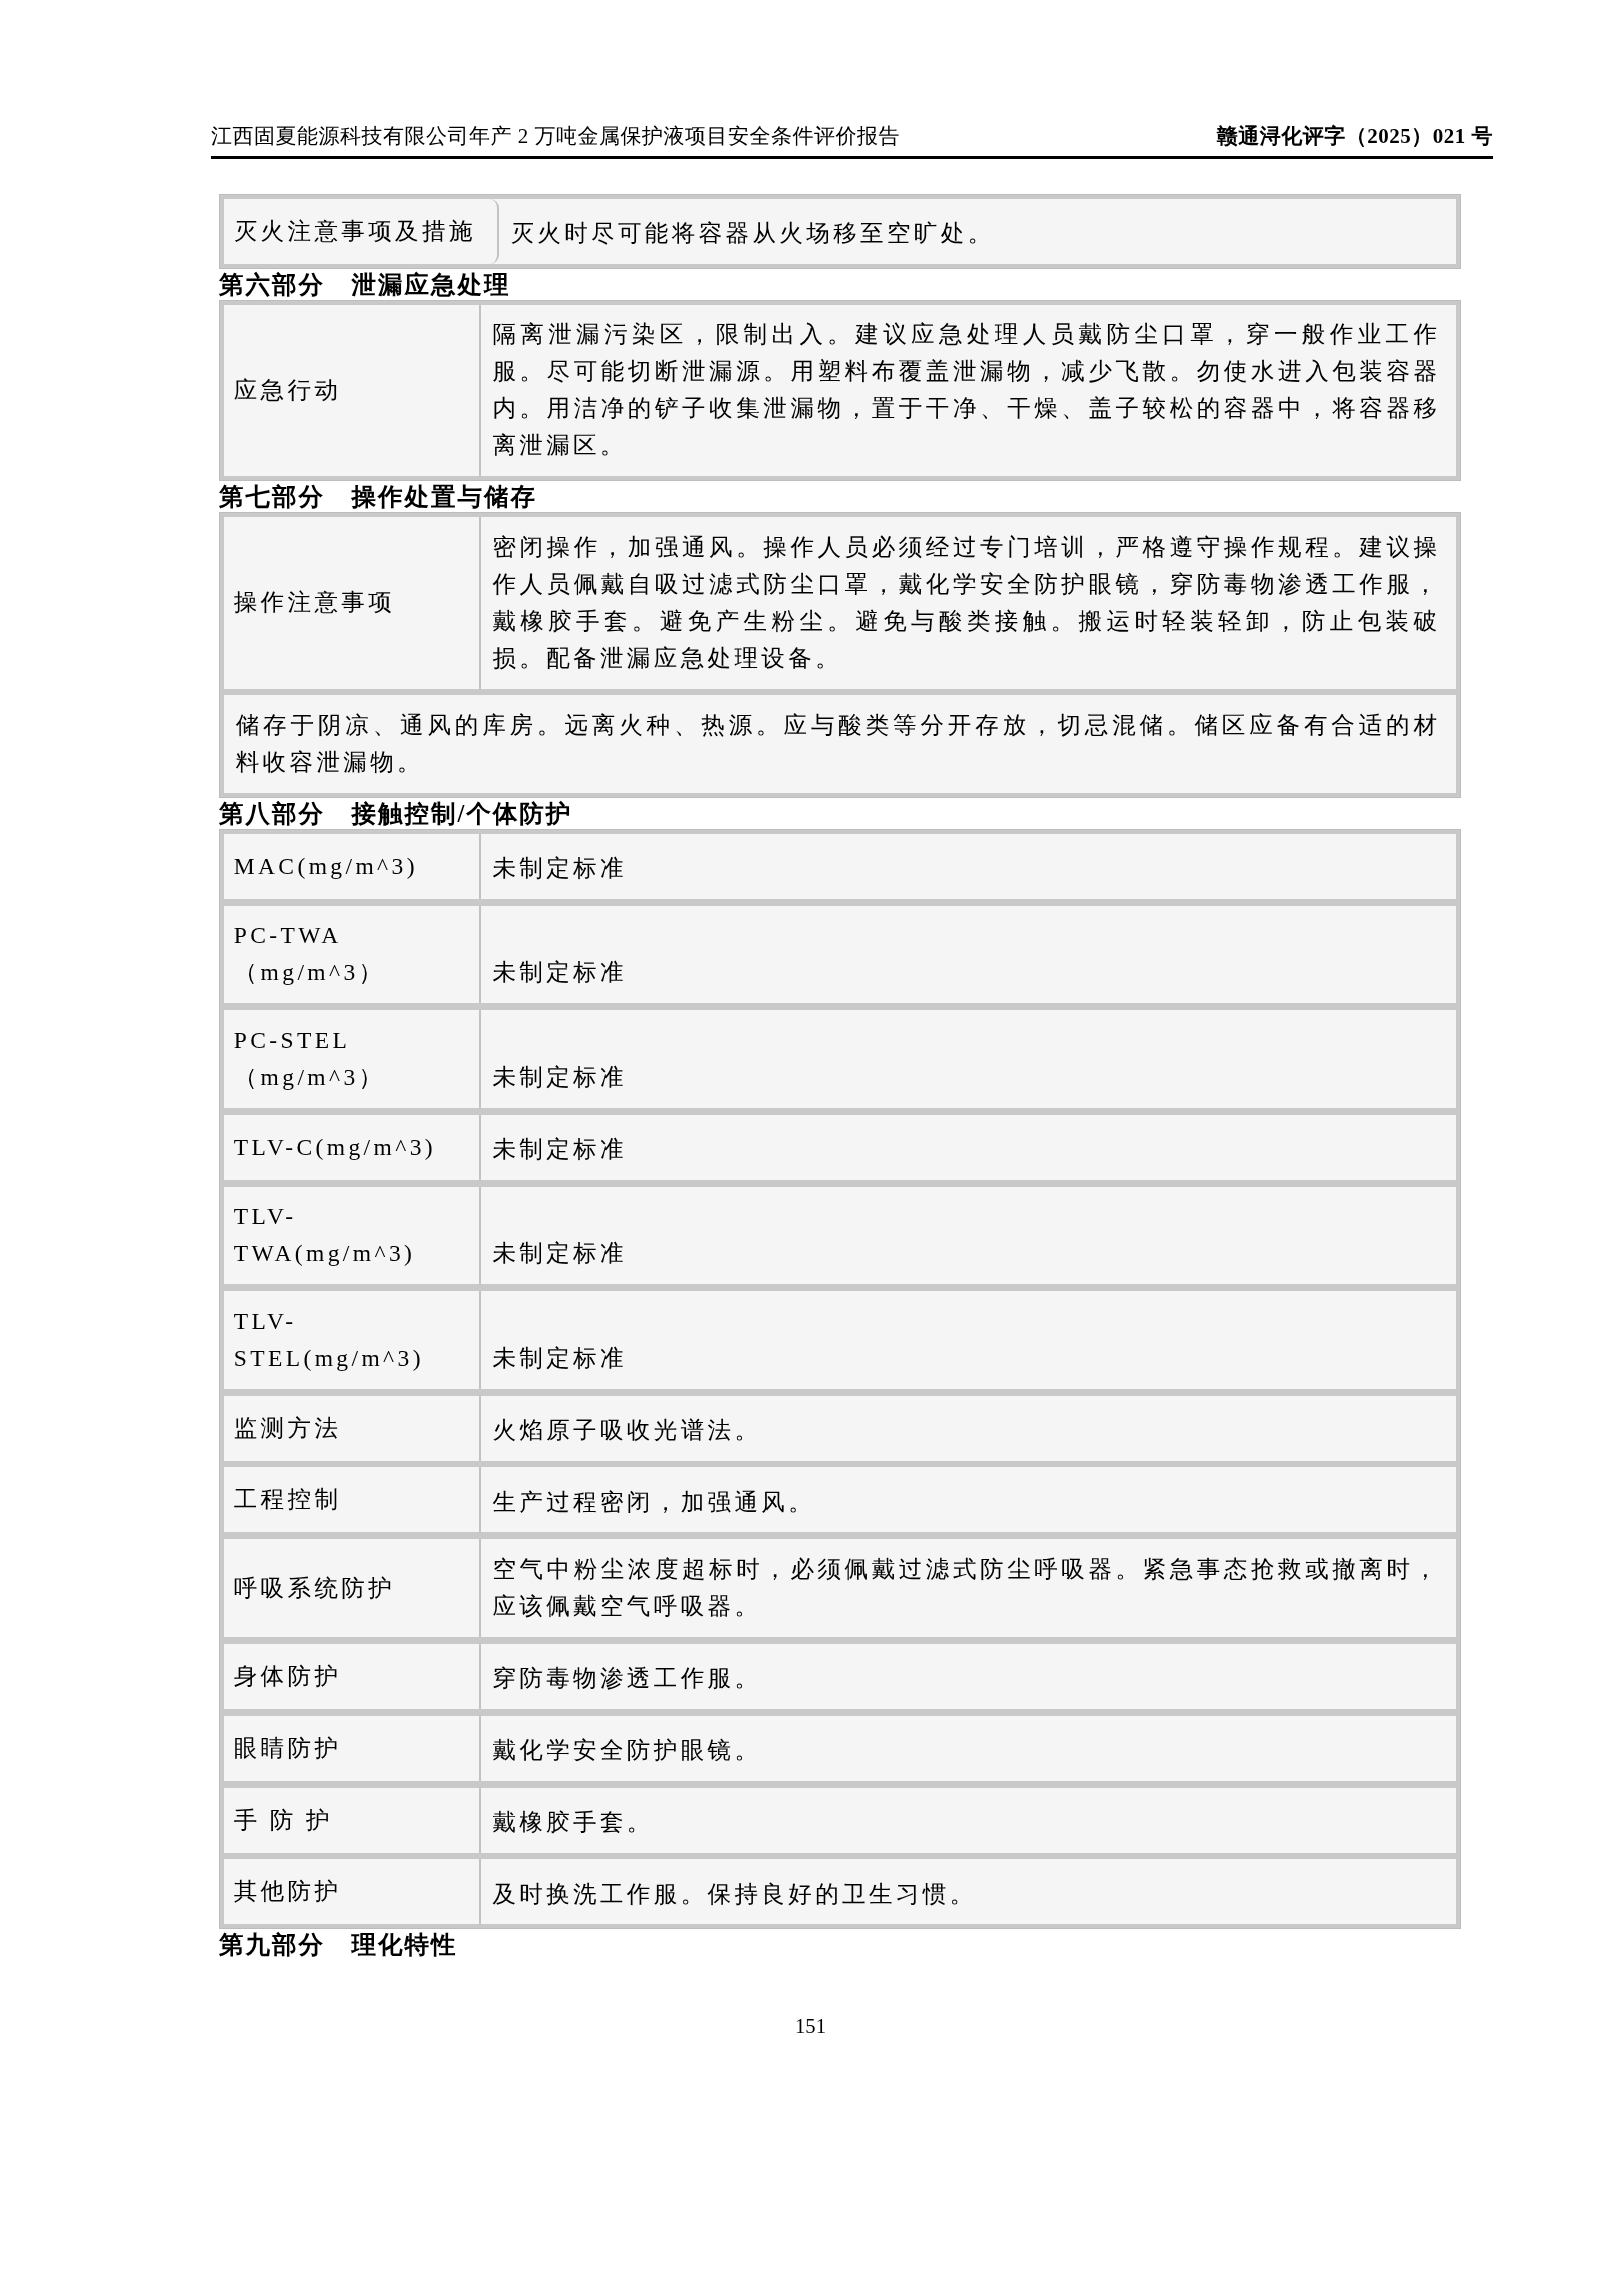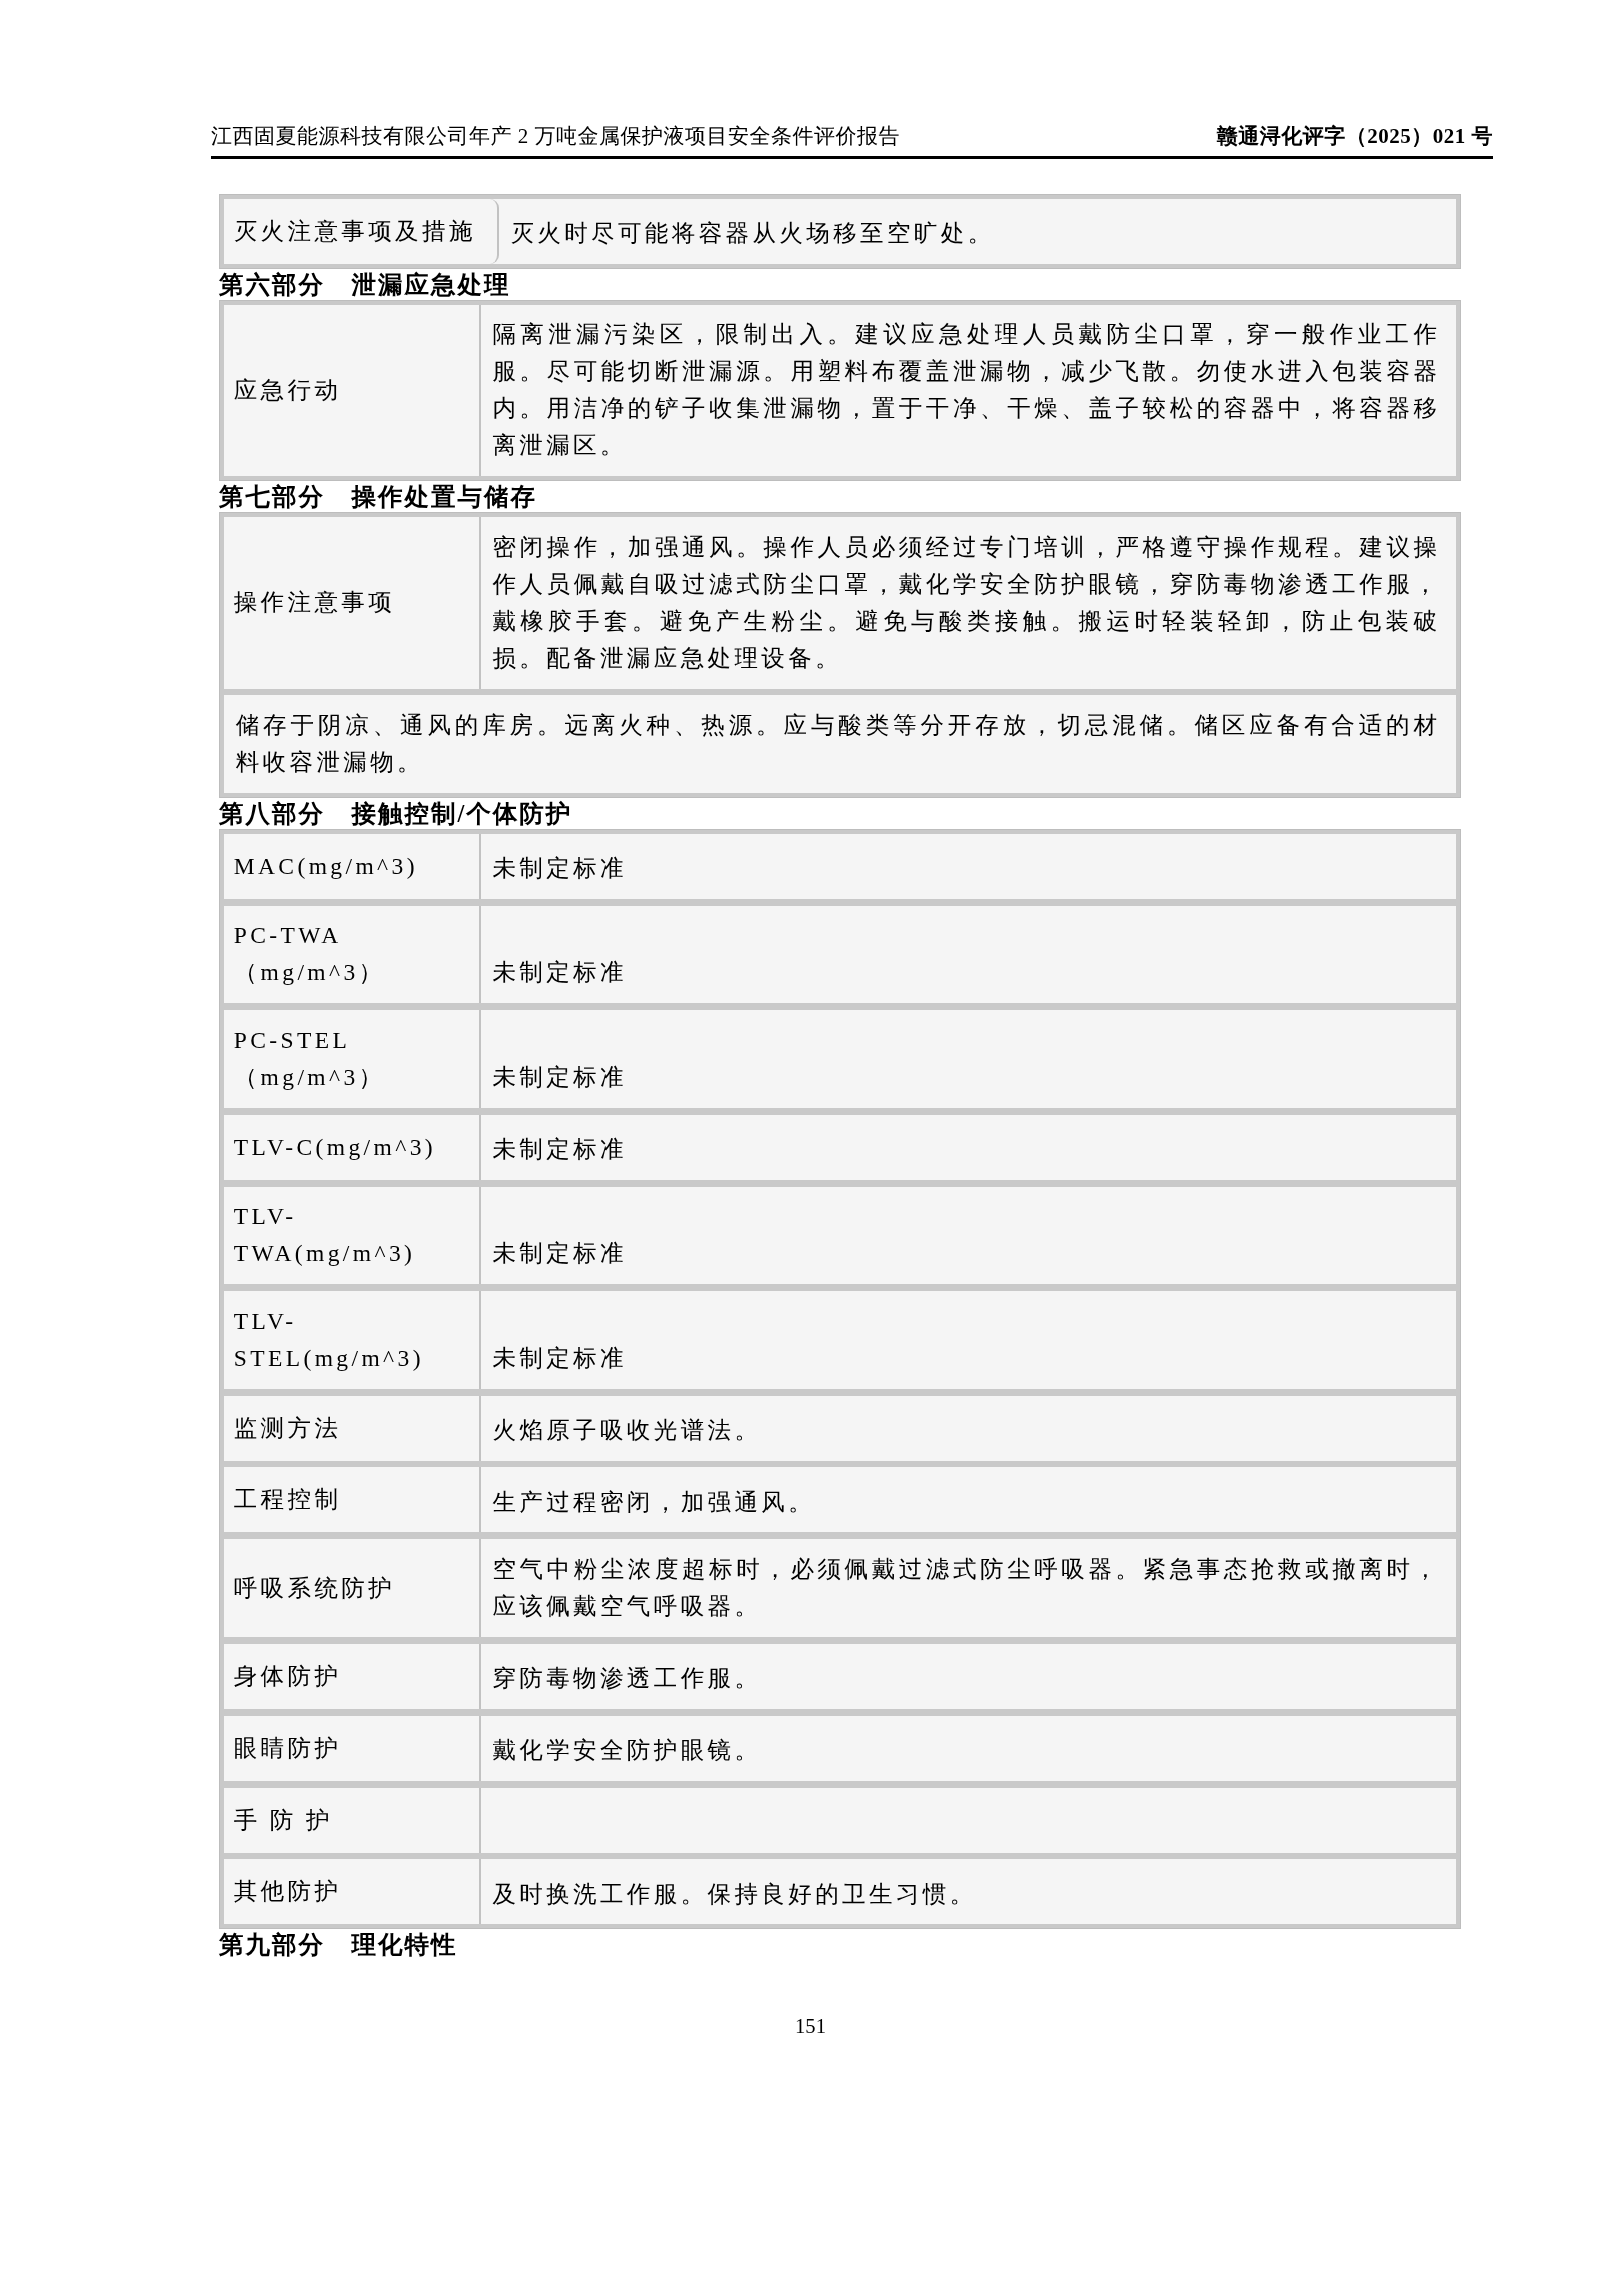--- a/index.html
+++ b/index.html
@@ -172,20 +172,23 @@
         </div>
     </div>
     <div class="row">
       <div class="cell label">眼睛防护</div>
       <div class="cell value">
           <span>戴化学安全防护眼镜。</span>
         </div>
     </div>
     <div class="row">
       <div class="cell label">手 防 护</div>
+      <div class="cell value">
+          <span>戴橡胶手套。</span>
+        </div>
     </div>
     <div class="row">
       <div class="cell label">其他防护</div>
       <div class="cell value">
           <span>及时换洗工作服。保持良好的卫生习惯。</span>
         </div>
     </div>
   </div>
 
   <h2 class="sec sec9">第九部分　理化特性</h2>

